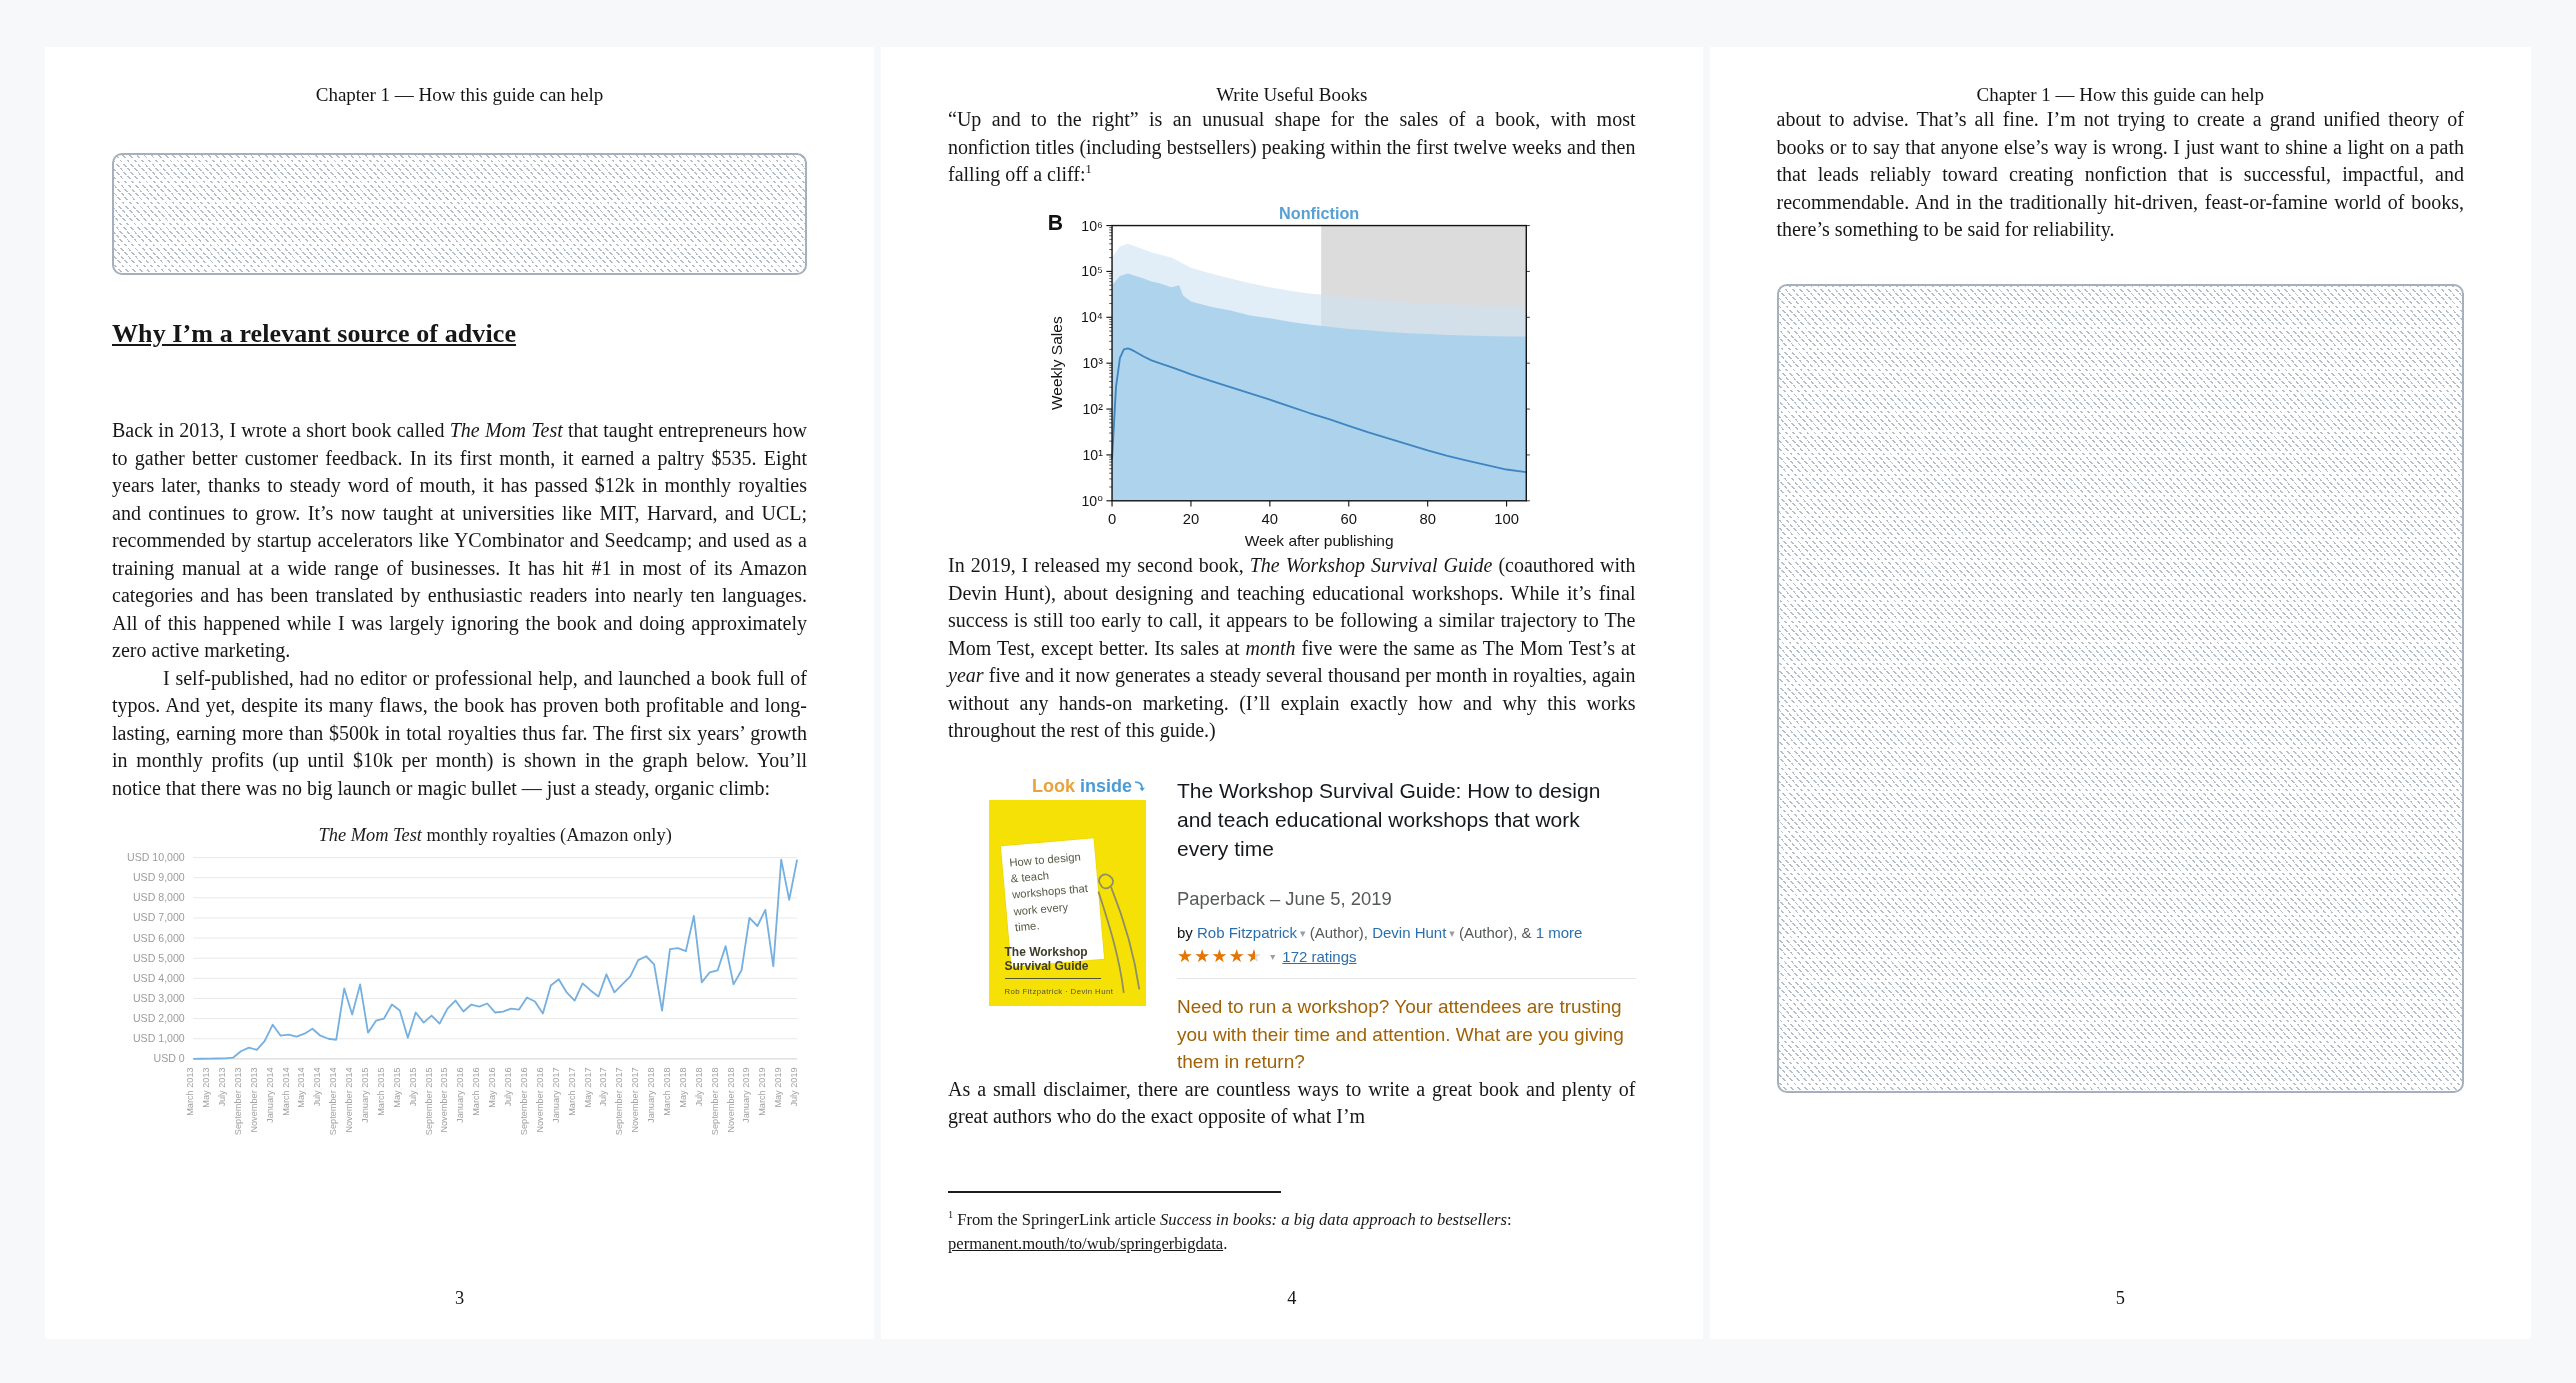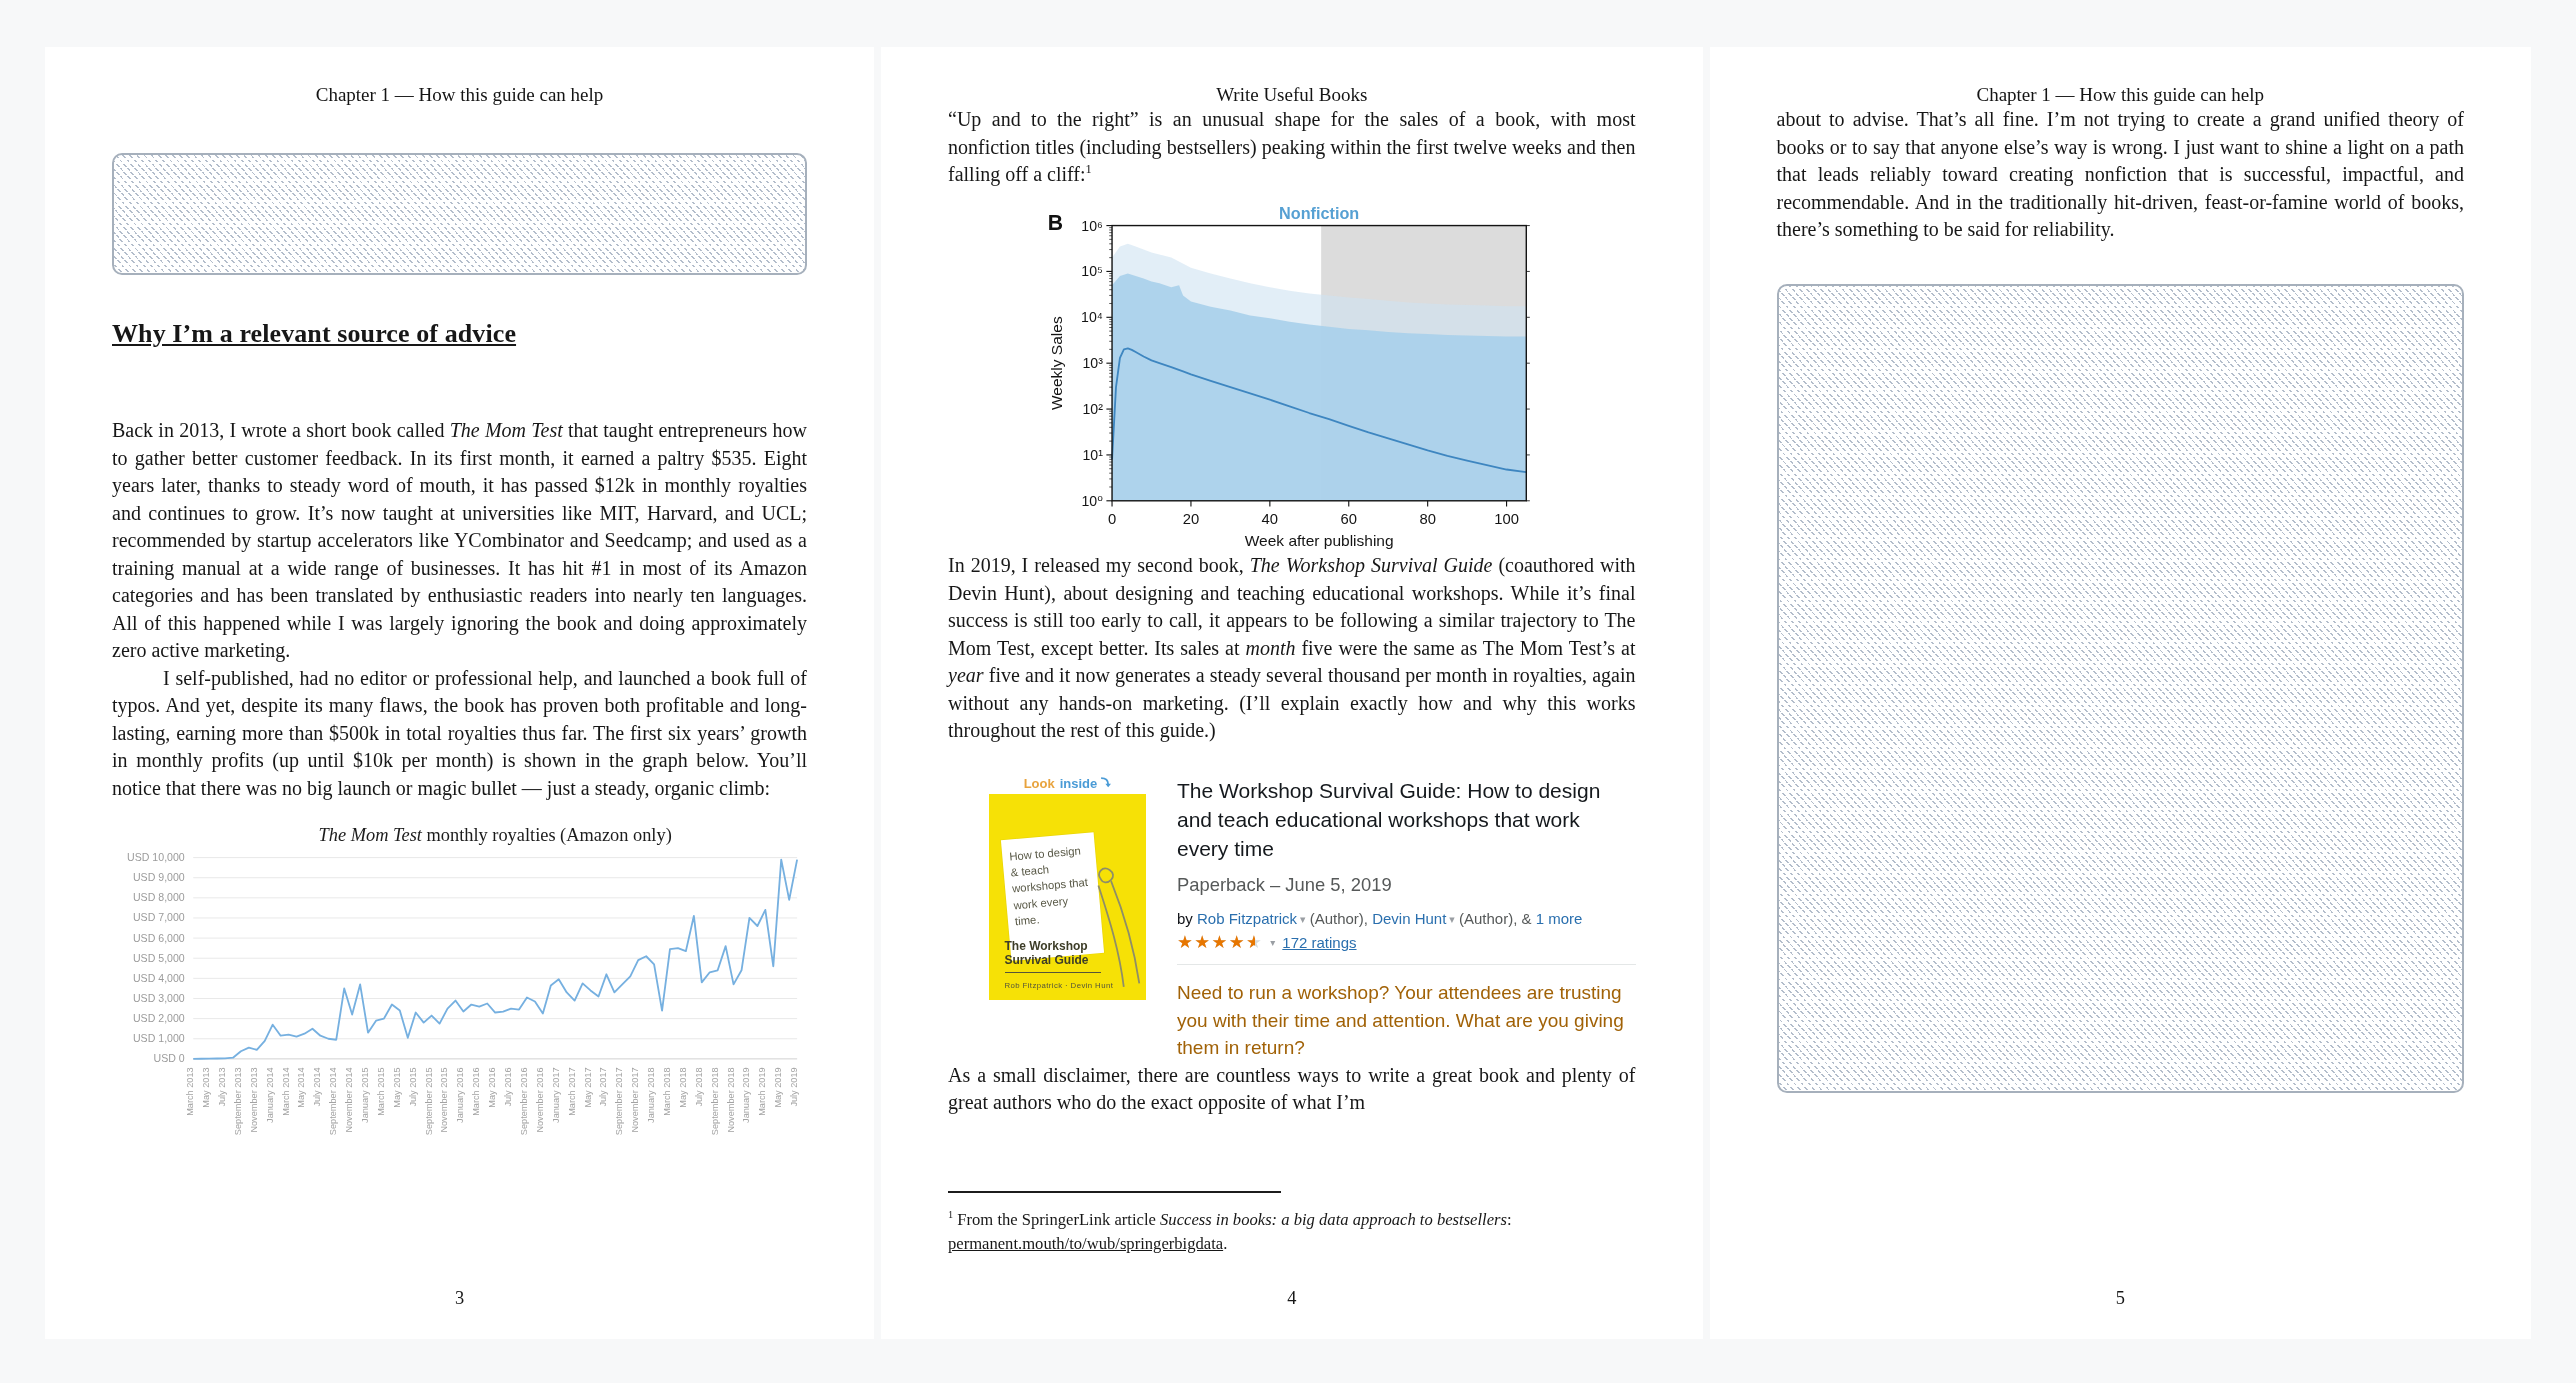--- a/index.html
+++ b/index.html
@@ -25,35 +25,35 @@
   sup{font-size:.62em;}
   .pageno{position:absolute;bottom:30px;left:0;right:0;text-align:center;font-size:18.4px;}
   .fig-mom{margin-top:20px;display:block;}
   .fig-wrap{display:flex;justify-content:center;margin-top:15.5px;}
   .footnote{position:absolute;left:67px;right:67px;bottom:82px;font-size:16.6px;line-height:1.5;text-align:left;}
   .fn-rule{width:333px;border-top:2.1px solid #1c1c1c;margin-bottom:14px;}
 
   
   .amazon{display:flex;gap:31px;margin:31px 0 0 41px;font-family:"Liberation Sans","DejaVu Sans",sans-serif;}
   .az-left{width:157px;flex:0 0 auto;}
-  .look-inside{text-align:center;font-size:13px;font-weight:bold;margin-bottom:3.5px;white-space:nowrap;}
+  .look-inside{text-align:right;font-size:18px;font-weight:bold;margin-bottom:3.5px;white-space:nowrap;}
   .li-look{color:#e8a33d;}
   .li-inside{color:#4a9bd6;margin-left:5px;}
   .li-arrow{vertical-align:-1.4px;margin-left:1.4px;}
   .cover{height:206px;background:#f6e106;position:relative;overflow:hidden;}
   .paper{position:absolute;left:17px;top:42px;width:93px;height:121px;background:#fff;
          transform:rotate(-5deg);padding:8.5px 7px;box-sizing:border-box;box-shadow:0 0 0 0.7px rgba(0,0,0,.05);}
   .paper-text{font-size:11.3px;line-height:1.45;color:#595947;}
   .hand-svg{position:absolute;right:1.4px;top:59px;}
   .cover-title{position:absolute;left:15.5px;bottom:32.5px;font-size:12px;font-weight:bold;color:#3d3d28;line-height:1.2;width:99px;}
   .cover-rule{position:absolute;left:15.5px;right:45px;bottom:27px;border-top:1.4px solid #55553a;}
   .cover-authors{position:absolute;left:15.5px;bottom:10px;font-size:7.8px;color:#55553a;letter-spacing:0.4px;}
   .az-right{flex:1;padding-top:1.4px;}
   .az-title{font-size:21px;color:#15191d;line-height:1.38;max-width:494px;}
-  .az-format{font-size:18.4px;color:#565959;margin-top:10px;}
+  .az-format{font-size:18.4px;color:#565959;margin-top:24px;}
   .az-byline{font-size:15px;color:#101318;margin-top:14px;}
   .lnk{color:#2a6fae;}
   .mut{color:#565959;}
   .crt{color:#9a9ea3;font-size:.72em;vertical-align:0.7px;}
   .az-rating{margin-top:7px;display:flex;align-items:center;gap:7px;font-size:15px;}
   .stars{position:relative;display:inline-block;color:#d8dcdc;letter-spacing:1.4px;font-size:17.7px;line-height:1;}
   .stars-fg{position:absolute;left:0;top:0;white-space:nowrap;overflow:hidden;color:#e77600;}
   .rating-caret{color:#9a9ea3;font-size:10px;}
   .ratings-count{color:#2a6fae;text-decoration:underline;}
   .az-divider{border:none;border-top:1.4px solid #e4e7e7;margin:12.7px 0 14px;max-width:494px;}

